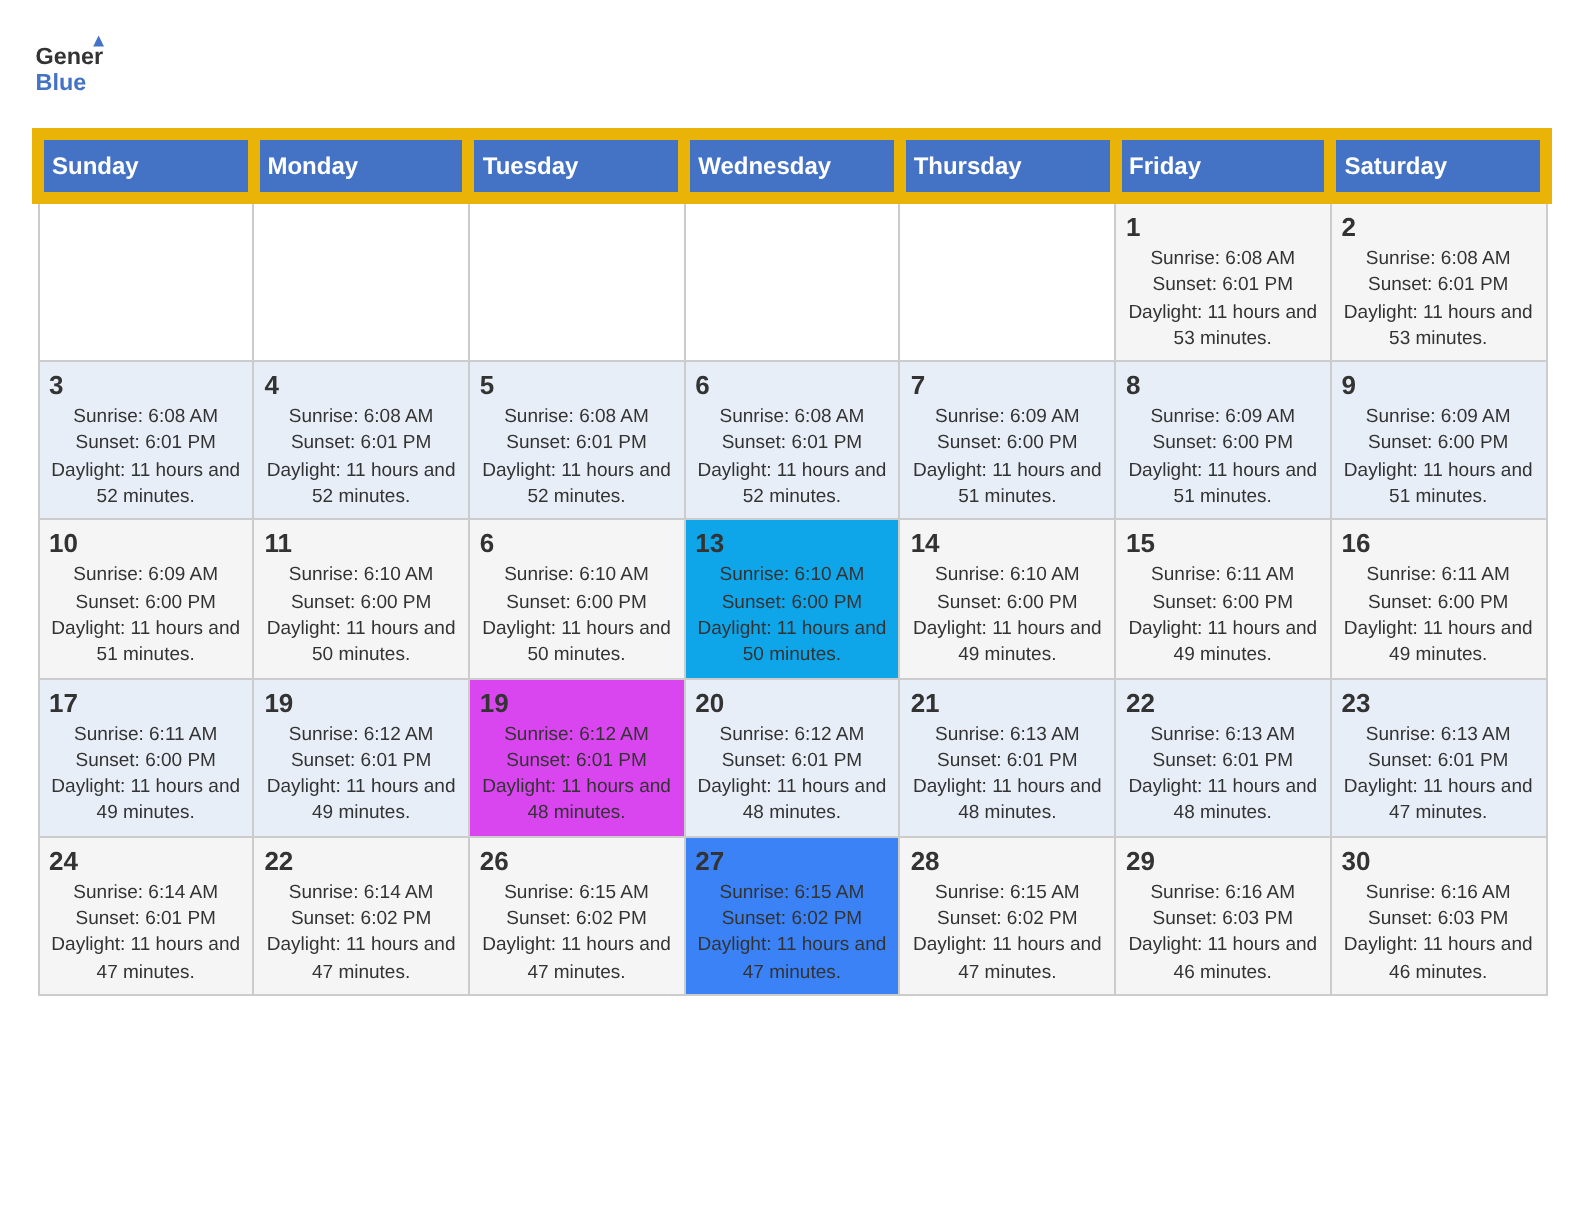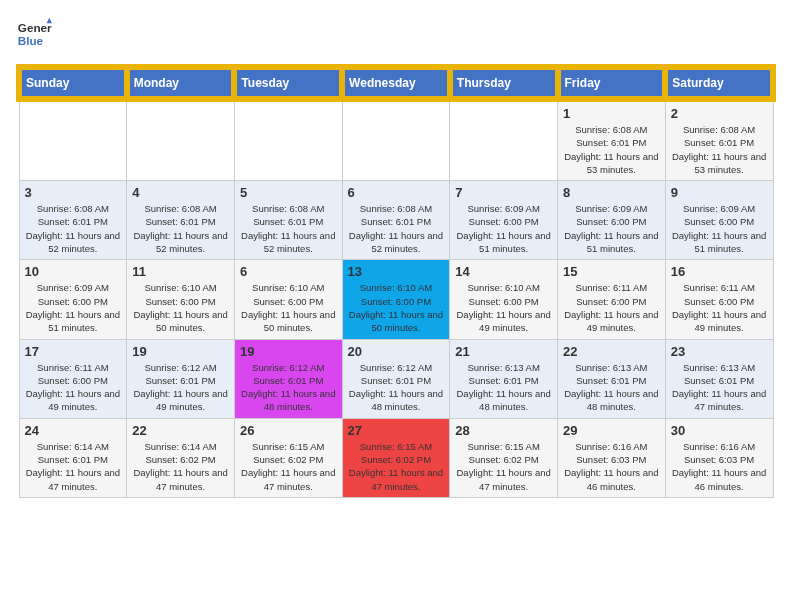--- a/index.html
+++ b/index.html
@@ -224,21 +224,21 @@
           <div class="cell-info">Sunrise: 6:14 AM<br>Sunset: 6:01 PM<br>Daylight: 11 hours and 47 minutes.</div>
         </td>
         <td style="background: rgb(245, 245, 245);">
           <span class="day-number">22</span>
           <div class="cell-info">Sunrise: 6:14 AM<br>Sunset: 6:02 PM<br>Daylight: 11 hours and 47 minutes.</div>
         </td>
         <td style="background: rgb(245, 245, 245);">
           <span class="day-number">26</span>
           <div class="cell-info">Sunrise: 6:15 AM<br>Sunset: 6:02 PM<br>Daylight: 11 hours and 47 minutes.</div>
         </td>
-        <td style="background: #ef4444;">
+        <td style="background: #3b82f6;">
           <span class="day-number">27</span>
           <div class="cell-info">Sunrise: 6:15 AM<br>Sunset: 6:02 PM<br>Daylight: 11 hours and 47 minutes.</div>
         </td>
         <td style="background: rgb(245, 245, 245);">
           <span class="day-number">28</span>
           <div class="cell-info">Sunrise: 6:15 AM<br>Sunset: 6:02 PM<br>Daylight: 11 hours and 47 minutes.</div>
         </td>
         <td style="background: rgb(245, 245, 245);">
           <span class="day-number">29</span>
           <div class="cell-info">Sunrise: 6:16 AM<br>Sunset: 6:03 PM<br>Daylight: 11 hours and 46 minutes.</div>

